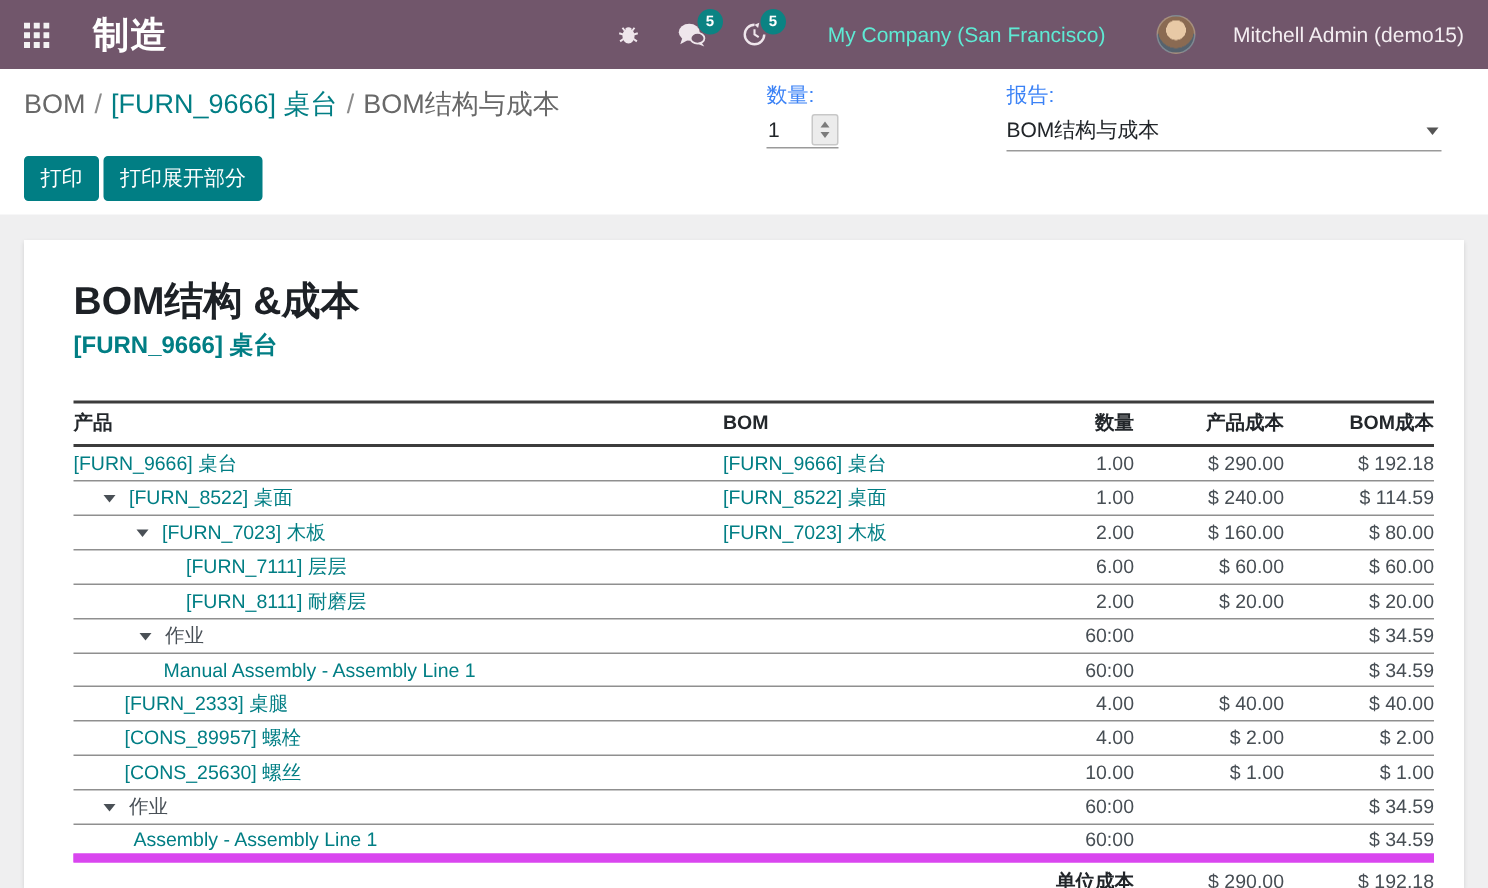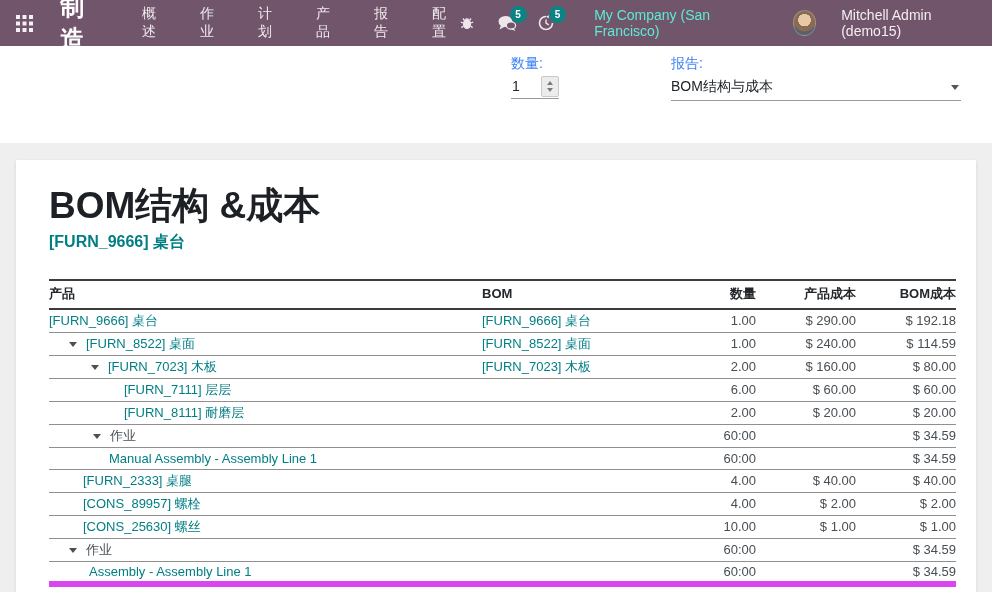--- a/index.html
+++ b/index.html
@@ -50,21 +50,21 @@
     border-right:4px solid transparent; border-top:5px solid #555; }
   .btn-row { position:absolute; left:16px; top:58px; display:flex; gap:3px; }
   .btn { background:#017E84; color:#fff; border:1px solid #017E84; font-size:14px;
     padding:5px 10px; border-radius:3px; cursor:pointer;
     font-family:"Liberation Sans","DejaVu Sans",sans-serif; }
 
   
   .main { padding:17px 16px 0; }
   .card { background:#fff; height:432px; box-shadow:0 1px 3px rgba(0,0,0,.12);
     padding:26px 36px 0 17px; overflow:hidden; }
-  .r-title { font-size:37px; font-weight:700; color:#1d2126; margin-left:16px; line-height:1.1; }
+  .r-title { font-size:26px; font-weight:700; color:#1d2126; margin-left:16px; line-height:1.1; }
   .r-subtitle { font-size:16px; font-weight:700; color:#017E84; margin:5px 0 0 16px; }
   table.bom { border-collapse:collapse; table-layout:fixed; width:907px; margin:26px 0 0 16px;
     border-top:2px solid #3c3c3c; }
   table.bom th { font-size:13px; font-weight:700; color:#23272b; text-align:left;
     padding:4px 0 5px; border-bottom:2px solid #3c3c3c; }
   table.bom th.num { text-align:right; }
   table.bom td { font-size:13px; height:22px; padding:2px 0; border-bottom:1px solid #8f8f8f;
     white-space:nowrap; overflow:hidden; }
   table.bom tbody tr:last-child td { border-bottom:6px solid #d946ef; }
   td.num { text-align:right; color:#474e54; }
@@ -89,28 +89,20 @@
         <rect x="0" y="6.5" width="4" height="4"></rect>
           <rect x="6.5" y="6.5" width="4" height="4"></rect>
           <rect x="13" y="6.5" width="4" height="4"></rect>
         <rect x="0" y="13" width="4" height="4"></rect>
           <rect x="6.5" y="13" width="4" height="4"></rect>
           <rect x="13" y="13" width="4" height="4"></rect>
       </g>
     </svg>
   </div>
   <div class="nv-app-name">制造</div>
-  <div class="nv-menu">
-    <span>概述</span>
-    <span>作业</span>
-    <span>计划</span>
-    <span>产品</span>
-    <span>报告</span>
-    <span>配置</span>
-  </div>
   <div class="nv-right">
     <div class="nv-icon">
       <svg width="16" height="16" viewBox="0 0 16 16" fill="none" stroke="#efe6ec" stroke-width="1.3">
         <ellipse cx="8" cy="9" rx="3.4" ry="4.3" fill="#efe6ec"></ellipse>
         <path d="M5.5 5.5 L4 3.5 M10.5 5.5 L12 3.5 M4.4 8 L1.8 7.2 M11.6 8 L14.2 7.2 M4.6 11 L2.4 12.6 M11.4 11 L13.6 12.6"></path>
         <path d="M6.2 4.6 Q8 3.2 9.8 4.6" fill="none"></path>
       </svg>
     </div>
     <div class="nv-icon">
       <svg width="20" height="18" viewBox="0 0 20 18">
@@ -131,40 +123,47 @@
     </div>
     <span class="nv-company">My Company (San Francisco)</span>
     <div class="nv-user">
       <div class="avatar"></div>
       <span class="nv-user-name">Mitchell Admin (demo15)</span>
     </div>
   </div>
 </div>
 
 <div class="cpanel">
+  <div class="breadcrumb">
+    <span>BOM</span><span class="bc-sep">/</span><a class="bc-link">[FURN_9666] 桌台</a><span class="bc-sep">/</span><span>BOM结构与成本</span>
+  </div>
 
   <div class="ctrl-qty">
     <div class="field-label">数量:</div>
     <div class="qty-box">
       <span class="qty-value">1</span>
       <span class="spinner">
         <span class="spin-up"></span>
         <span class="spin-down"></span>
       </span>
     </div>
   </div>
 
   <div class="ctrl-report">
     <div class="field-label">报告:</div>
     <div class="select-box">
       <span class="select-value">BOM结构与成本</span>
       <span class="sel-caret"></span>
     </div>
   </div>
 
+  <div class="btn-row">
+    <button class="btn">打印</button>
+    <button class="btn">打印展开部分</button>
+  </div>
 </div>
 
 <div class="main">
   <div class="card">
     <div class="r-title">BOM结构 &amp;成本</div>
     <div class="r-subtitle">[FURN_9666] 桌台</div>
 
     <table class="bom">
       <colgroup>
         <col style="width:433px">

